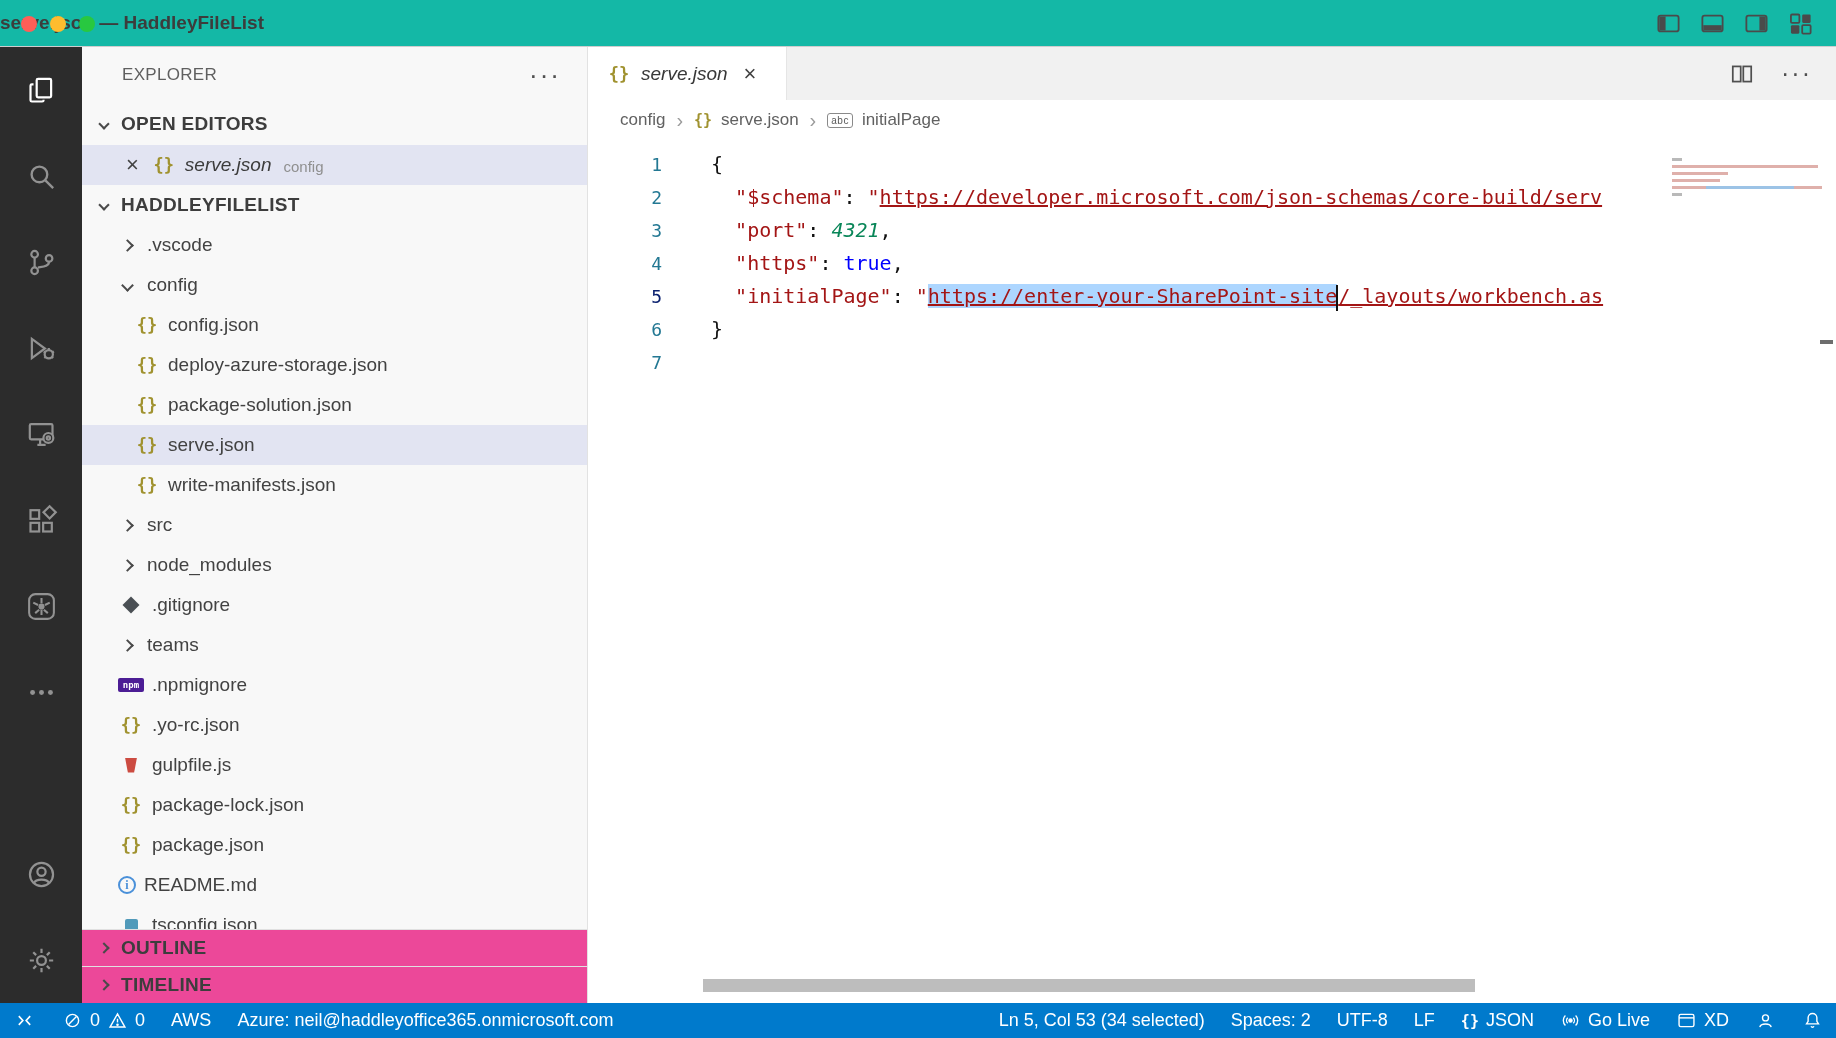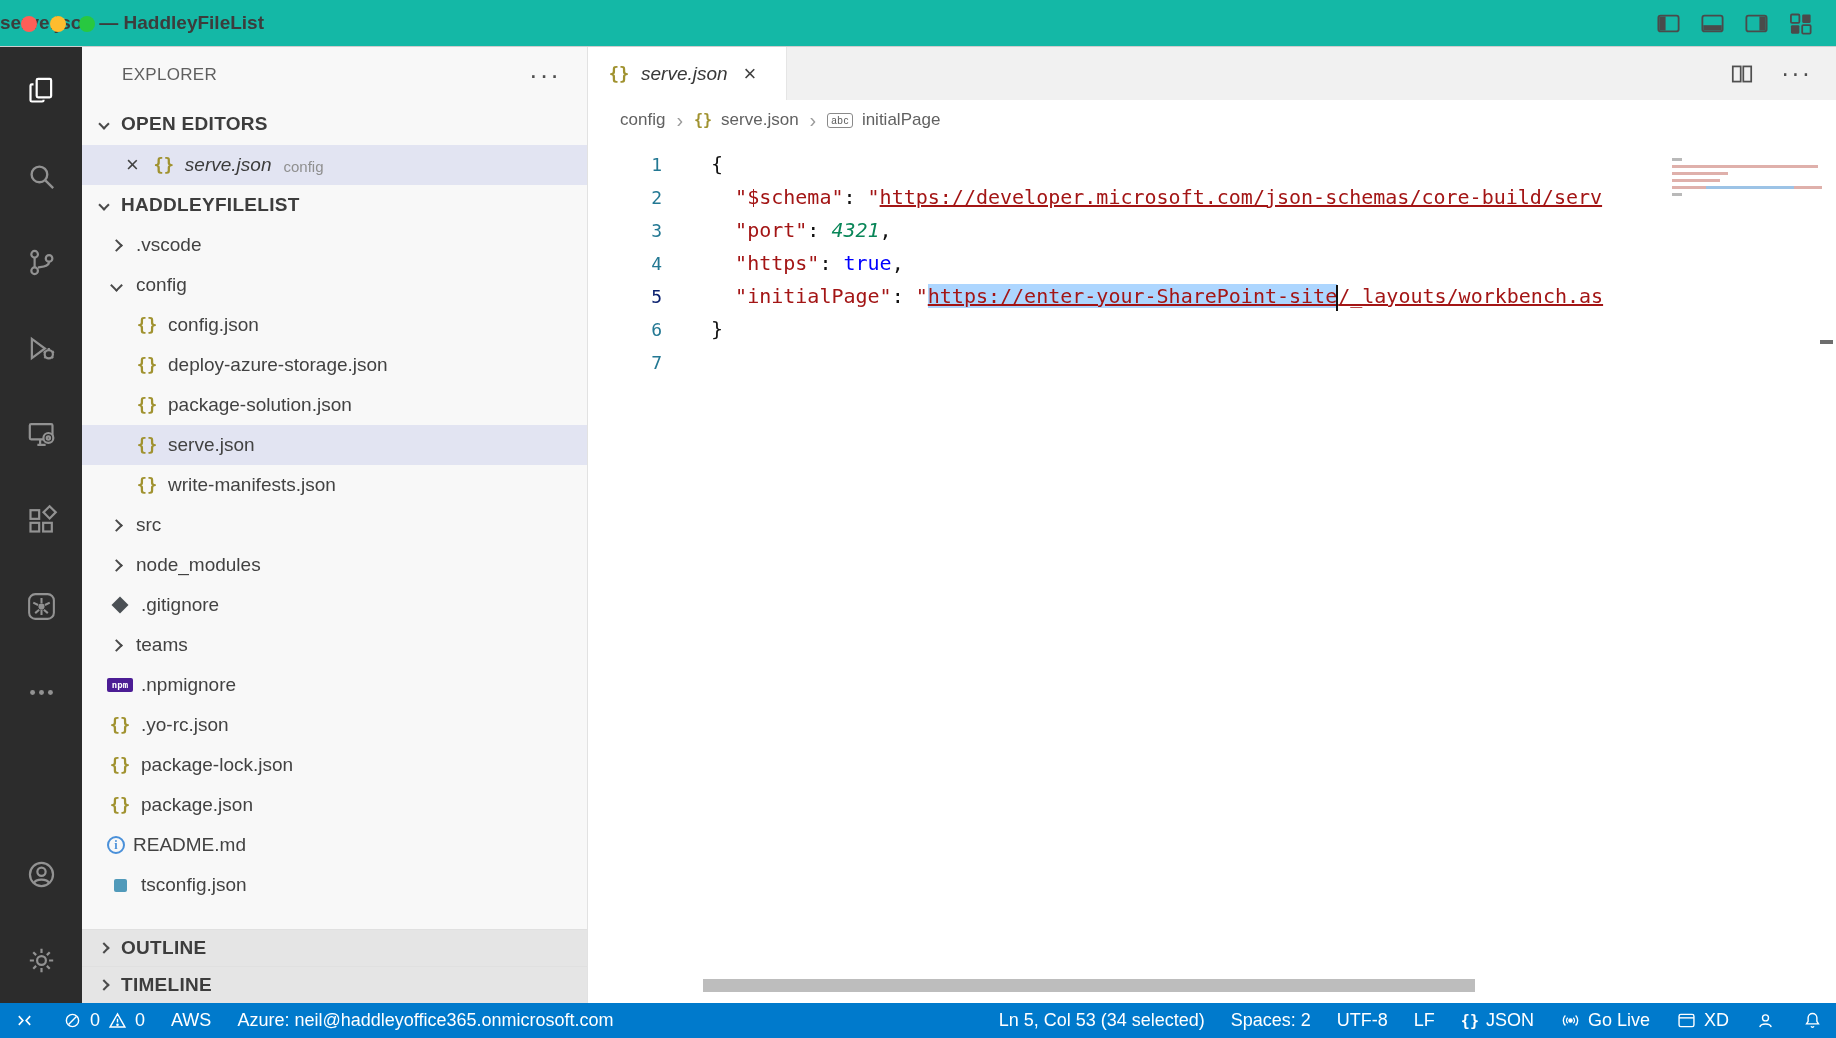--- a/index.html
+++ b/index.html
@@ -28,35 +28,35 @@
   .ab-bottom { margin-top:auto; }
 
   
   .sidebar { width:506px; background:#f8f8f8; border-right:1px solid #e2e2e2; display:flex; flex-direction:column; flex:none; overflow:hidden; }
   .explorer-title { height:56px; display:flex; align-items:center; padding:0 26px 0 40px; font-size:17px; color:#5f5f5f; letter-spacing:.3px; }
   .explorer-more { margin-left:auto; font-size:26px; color:#4f4f4f; line-height:0; letter-spacing:2px; }
 
   .section-header { display:flex; align-items:center; padding-left:18px; font-size:19px; font-weight:bold; color:#3d3d3d; letter-spacing:.3px; flex:none; }
   .oe-header { height:42px; }
   .proj-header { height:40px; }
-  .bordered { height:37px; border-top:1px solid #e0e0e0; background:#e5e5e5; }
+  .bordered { height:37px; border-top:1px solid #e0e0e0; background:#ec4899; }
 
   .chevron { width:9px; height:9px; border-right:2px solid #4a4a4a; border-bottom:2px solid #4a4a4a; display:inline-block; flex:none; }
   .chevron.right { transform:rotate(-45deg); }
   .chevron.down  { transform:rotate(45deg); }
   .section-header .chevron { margin-right:13px; width:8px; height:8px; }
 
   .oe-item { height:40px; display:flex; align-items:center; padding-left:44px; flex:none; }
   .oe-item.selected { background:#e2e4f2; }
   .close-x { font-size:22px; color:#424242; margin-right:12px; line-height:1; }
   .oe-label { font-size:19px; font-style:italic; color:#3c3c3c; }
   .oe-detail { font-size:15px; color:#8f8f8f; margin-left:12px; padding-top:3px; }
 
   .tree { height:704px; overflow:hidden; flex:none; }
-  .tree-row { height:40px; display:flex; align-items:center; padding-left:25px; cursor:pointer; }
+  .tree-row { height:40px; display:flex; align-items:center; padding-left:36px; cursor:pointer; }
   .tree-row.depth-1 { padding-left:52px; }
   .tree-row.selected { background:#e2e4f2; }
   .tree-row .chevron { margin:0 15px 0 5px; }
   .tree-label { font-size:19px; color:#424242; white-space:nowrap; }
 
   .file-icon { width:26px; height:20px; display:inline-flex; align-items:center; justify-content:center; margin-right:8px; flex:none; }
   .icon-json { color:#a0922f; font-family:"DejaVu Sans Mono", monospace; font-weight:bold; font-size:17px; }
   .icon-git::before { content:""; width:12px; height:12px; background:#4a4f54; transform:rotate(45deg); display:block; }
   .icon-npm { background:#4c1d95; color:#fff; font-size:9px; font-weight:bold; border-radius:2px; height:14px;
               font-family:"DejaVu Sans Mono", monospace; letter-spacing:0; }
@@ -297,20 +297,24 @@
           </div>
           <div class="tree-row depth-0">
             <span class="file-icon icon-npm">npm</span>
             <span class="tree-label">.npmignore</span>
           </div>
           <div class="tree-row depth-0">
             <span class="file-icon icon-json">{}</span>
             <span class="tree-label">.yo-rc.json</span>
           </div>
           <div class="tree-row depth-0">
+            <span class="file-icon icon-gulp"></span>
+            <span class="tree-label">gulpfile.js</span>
+          </div>
+          <div class="tree-row depth-0">
             <span class="file-icon icon-json">{}</span>
             <span class="tree-label">package-lock.json</span>
           </div>
           <div class="tree-row depth-0">
             <span class="file-icon icon-json">{}</span>
             <span class="tree-label">package.json</span>
           </div>
           <div class="tree-row depth-0">
             <span class="file-icon icon-info">i</span>
             <span class="tree-label">README.md</span>

